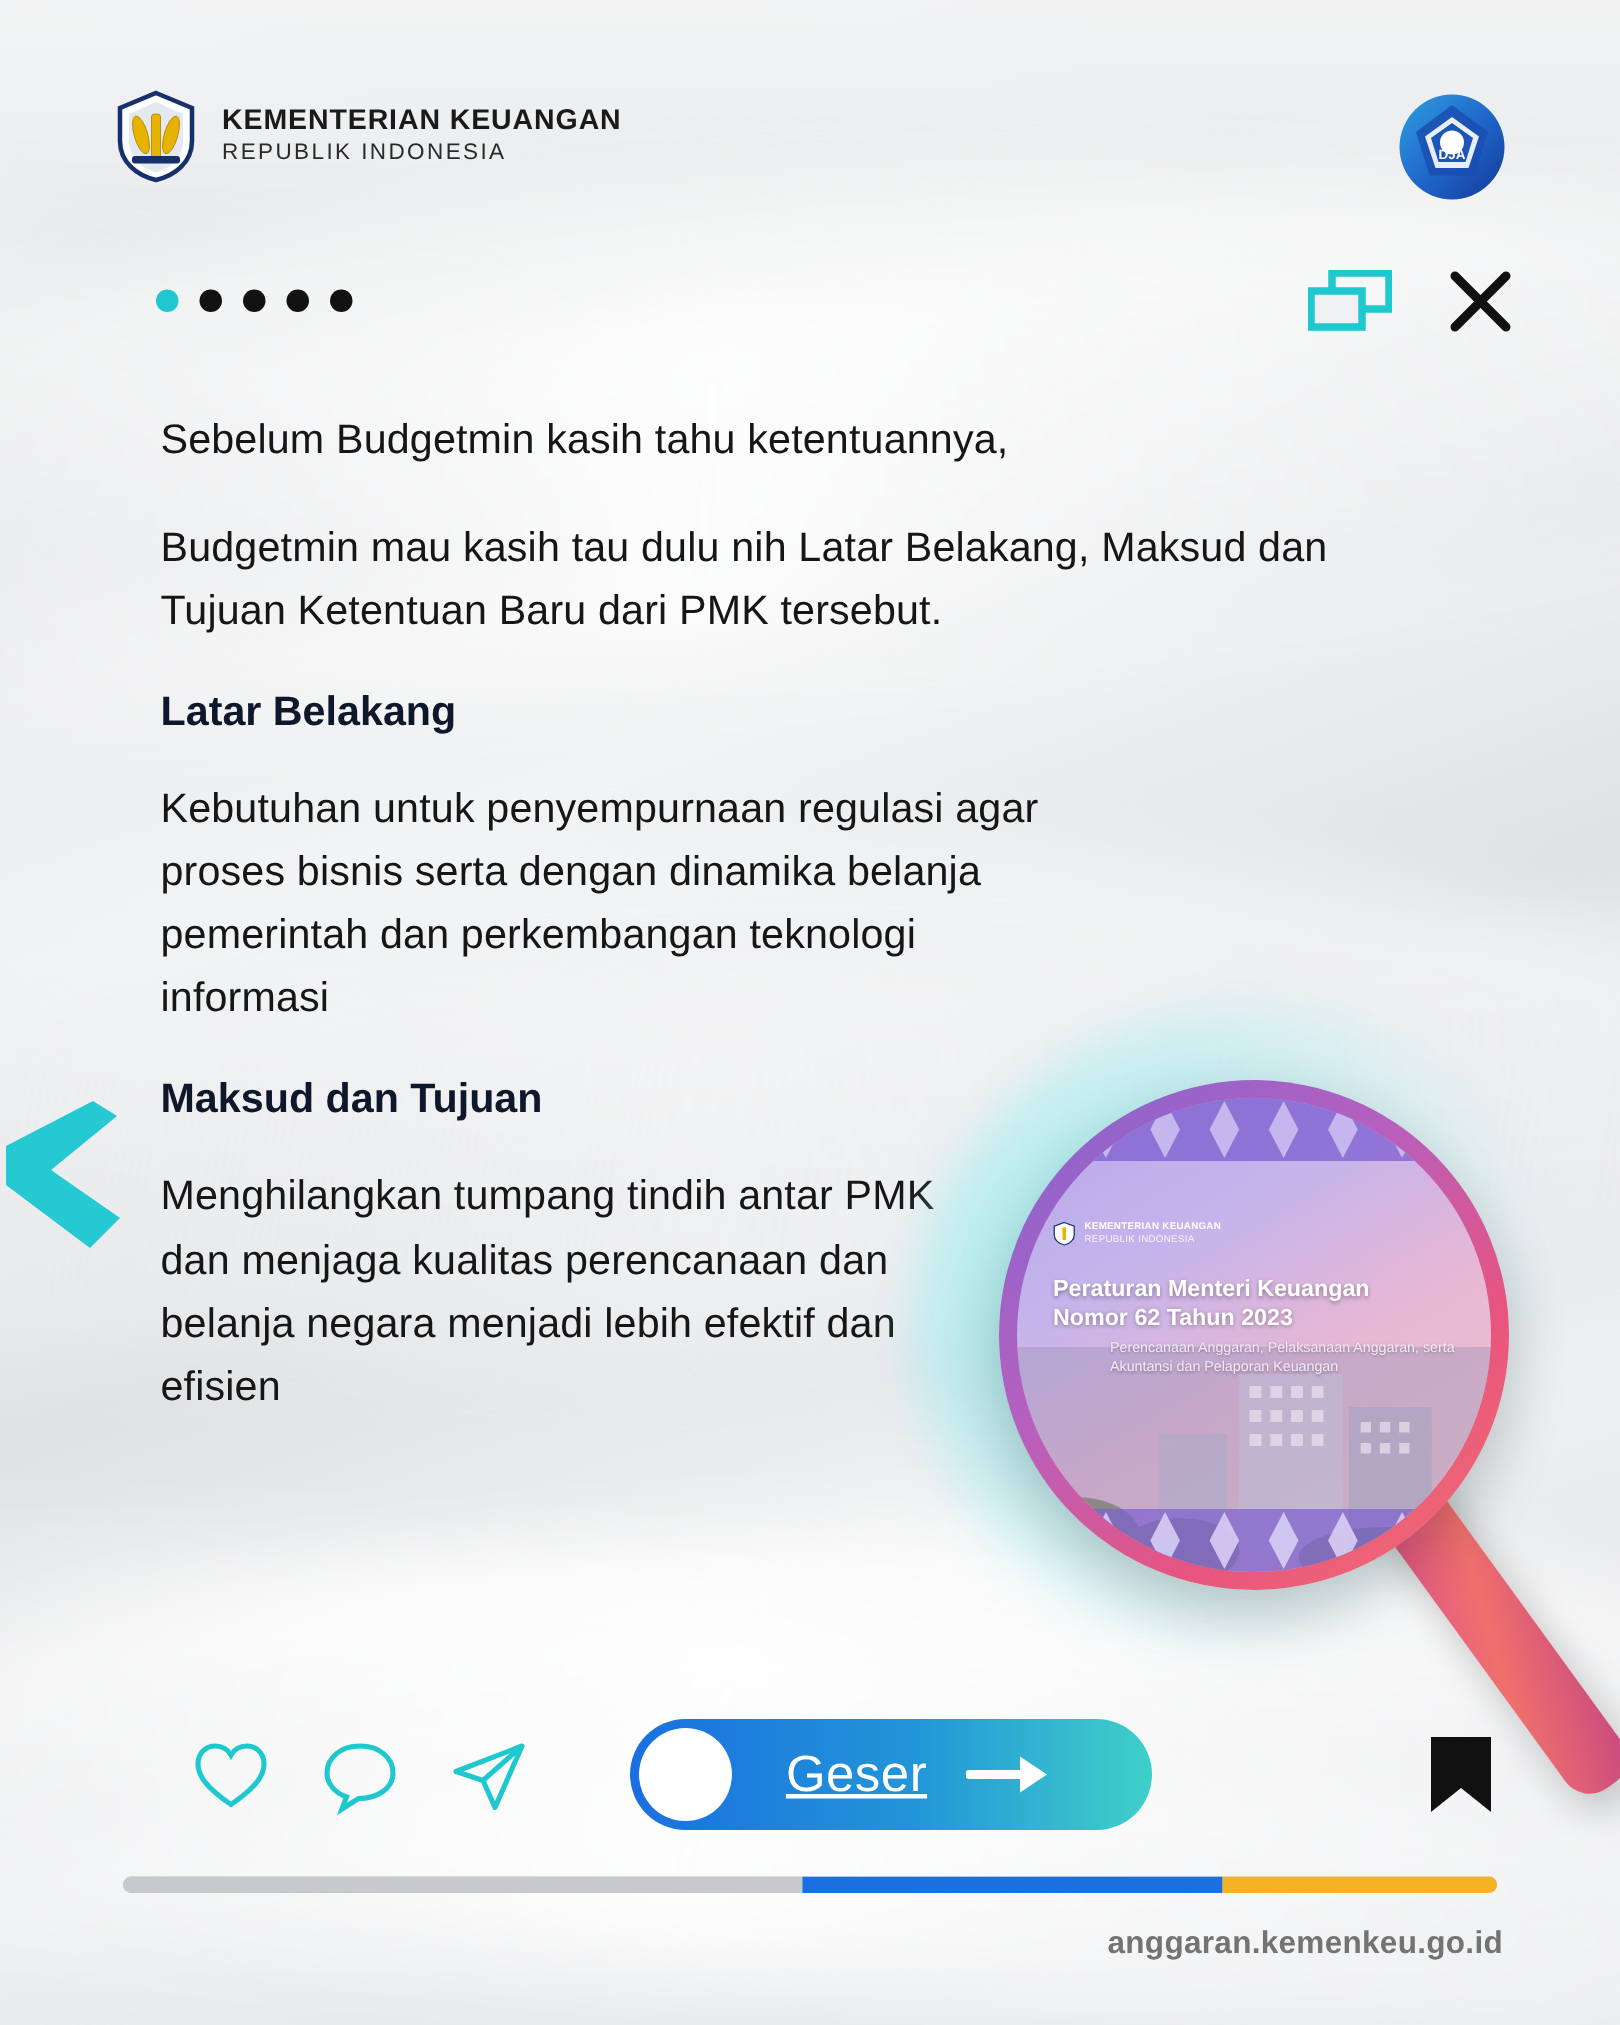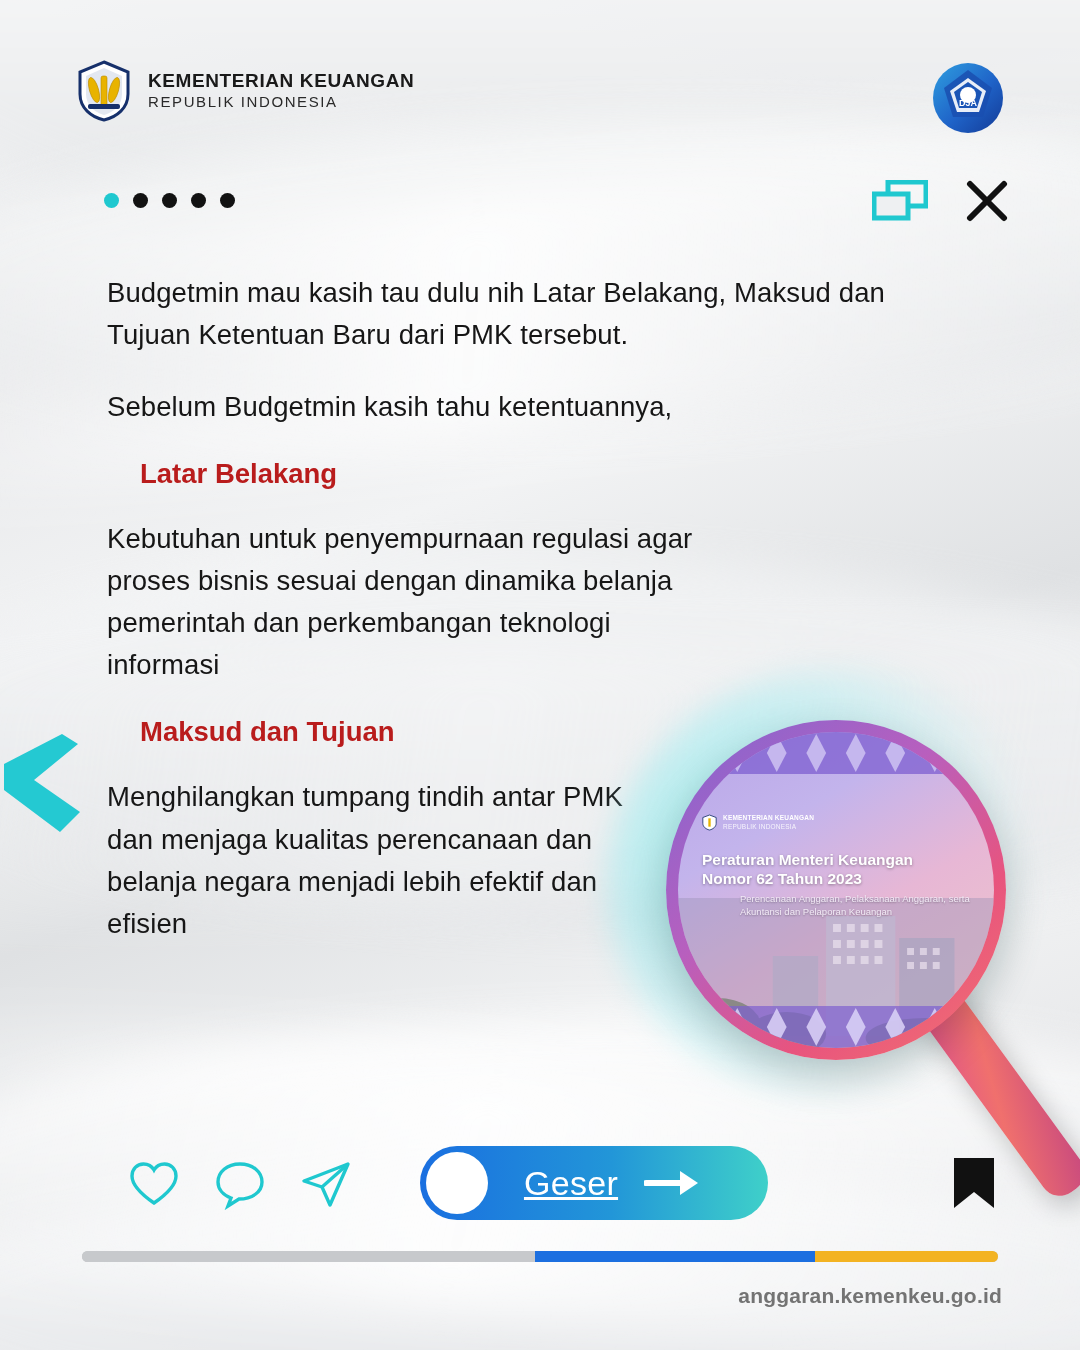--- a/index.html
+++ b/index.html
@@ -54,21 +54,21 @@
   .dots { position:absolute; top:193px; left:104px; display:flex; gap:14px; align-items:center; }
   .dot { width:15px; height:15px; border-radius:50%; background:#121212; }
   .dot.teal { background:#1fc8cf; }
 
   .win-icon { position:absolute; top:180px; right:152px; width:56px; height:42px; }
   .close-icon { position:absolute; top:180px; right:72px; width:42px; height:42px; }
 
   
   .content { position:absolute; top:272px; left:107px; width:800px; }
   .para { font-size:27.5px; line-height:1.53; color:#161616; margin-bottom:30px; letter-spacing:.1px;}
-  .heading { font-size:27.5px; font-weight:bold; color:#b91c1c; margin-bottom:28px;margin-left:33px; }
+  .heading { font-size:27.5px; font-weight:bold; color:#0f172a; margin-bottom:28px; }
   .para.narrow { width:620px; }
   .para.narrow2 { width:540px; }
 
   
   .left-arrow { position:absolute; left:0; top:728px; width:88px; height:110px; }
 
   
   .magnifier { position:absolute; right:-6px; top:720px; width:420px; height:520px; }
   .mag-ring-outer {
     position:absolute; left:0; top:0; width:340px; height:340px; border-radius:50%;
@@ -209,24 +209,24 @@
   </svg>
 </div>
 
 <div class="left-arrow">
   <svg viewBox="0 0 88 110" width="88" height="110">
     <path d="M62 6 L78 16 L34 52 L80 84 L60 104 L4 62 L4 36 Z" fill="#24c9d2"></path>
   </svg>
 </div>
 
 <div class="content">
+  <p class="para">Sebelum Budgetmin kasih tahu ketentuannya,</p>
   <p class="para">Budgetmin mau kasih tau dulu nih Latar Belakang, Maksud dan Tujuan Ketentuan Baru dari PMK tersebut.</p>
-  <p class="para">Sebelum Budgetmin kasih tahu ketentuannya,</p>
   <h2 class="heading">Latar Belakang</h2>
-  <p class="para narrow">Kebutuhan untuk penyempurnaan regulasi agar proses bisnis sesuai dengan dinamika belanja pemerintah dan perkembangan teknologi informasi</p>
+  <p class="para narrow">Kebutuhan untuk penyempurnaan regulasi agar proses bisnis serta dengan dinamika belanja pemerintah dan perkembangan teknologi informasi</p>
   <h2 class="heading">Maksud dan Tujuan</h2>
   <p class="para narrow2">Menghilangkan tumpang tindih antar PMK dan menjaga kualitas perencanaan dan belanja negara menjadi lebih efektif dan efisien</p>
 </div>
 
 <div class="magnifier">
   <div class="mag-glow"></div>
   <div class="mag-handle"></div>
   <div class="mag-ring-outer">
     <div class="mag-inner">
 

